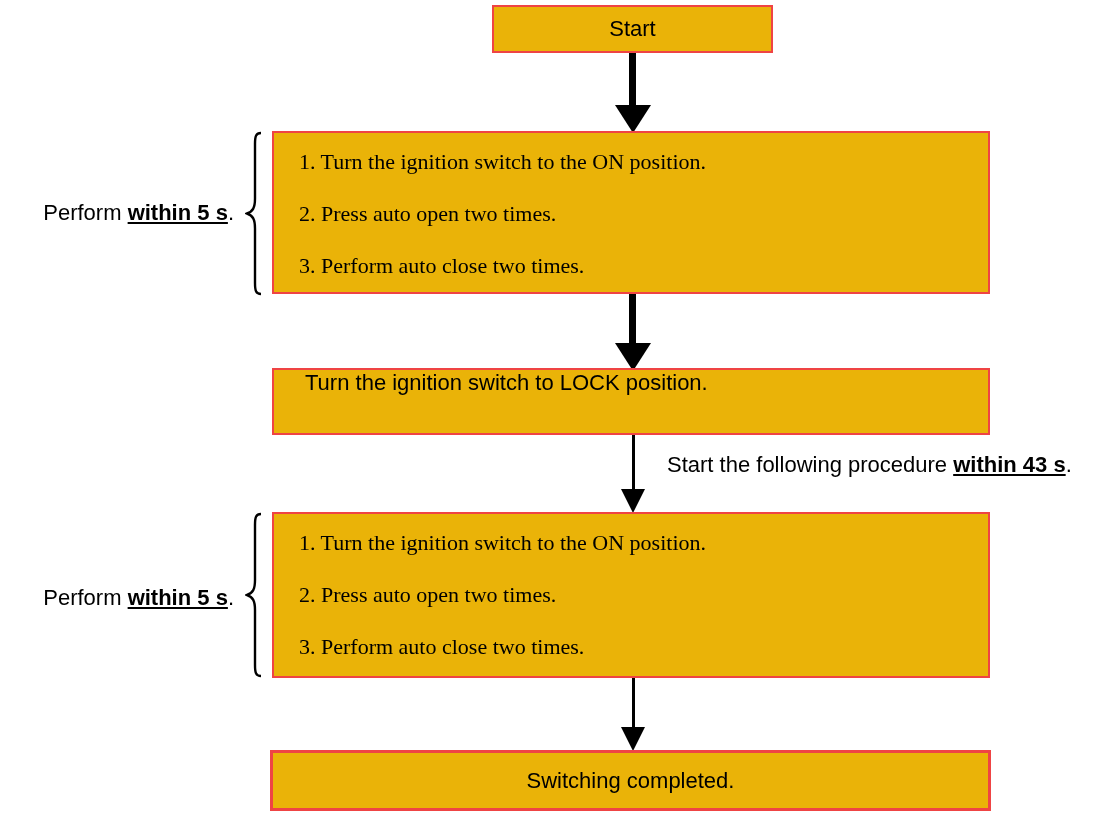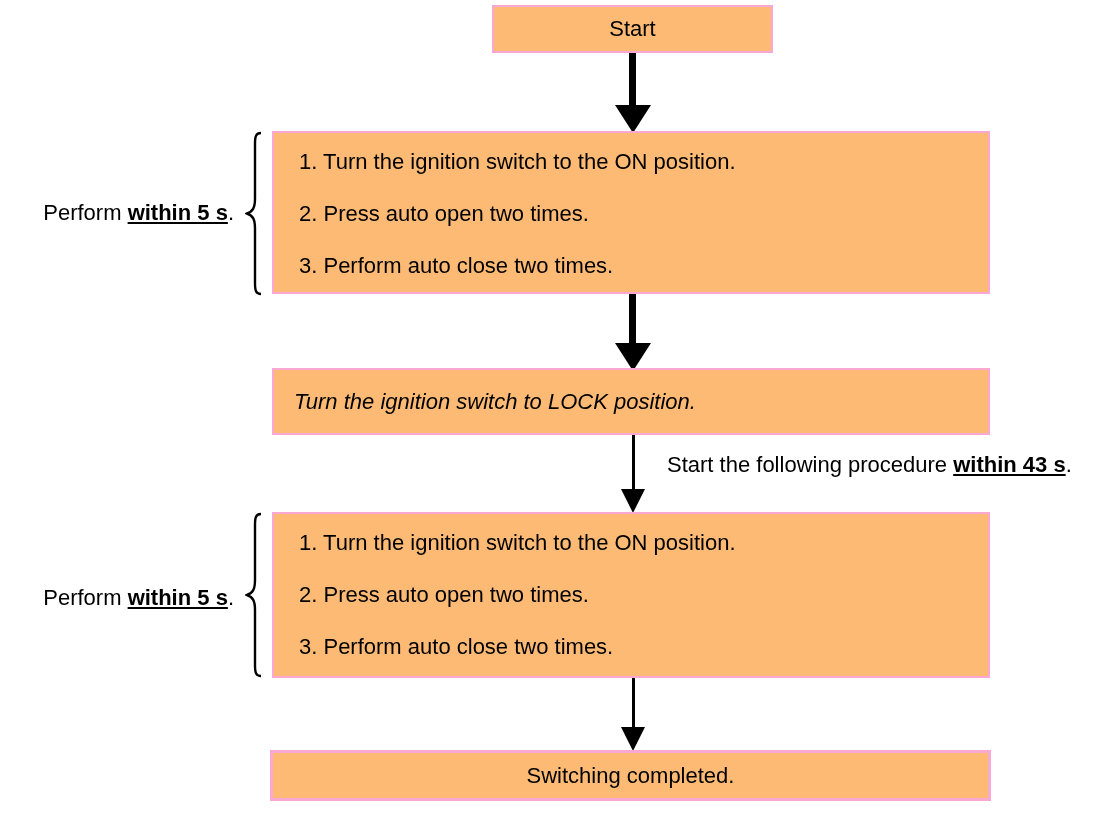--- a/index.html
+++ b/index.html
@@ -12,41 +12,39 @@
     width: 1101px;
     height: 813px;
     background: #ffffff;
     font-family: "Liberation Sans", sans-serif;
     font-size: 22px;
     color: #000000;
     overflow: hidden;
   }
   .box {
     position: absolute;
-    background: #fdba74;
-    border: 2px solid #f9a8d4;
+    background: #eab308;
+    border: 2px solid #ef4444;
     box-sizing: border-box;
   }
   .box.thick-border { border-width: 3px; }
   .center-box {
     display: flex;
     align-items: center;
     justify-content: center;
   }
-  .steps-box { padding: 3px 8px 0 25px; }
+  .steps-box { padding: 3px 8px 0 25px; font-family: Liberation Serif, serif; }
   .step-row {
     height: 52px;
     line-height: 52px;
     white-space: nowrap;
   }
   .lock-box {
     display: flex;
-    align-items: center;
-    padding-left: 20px;
-    font-style: italic;
+    padding-left: 31px;
   }
   .stem { position: absolute; background: #000000; }
   .head {
     position: absolute;
     width: 0;
     height: 0;
     border-style: solid;
     border-color: #000000 transparent transparent transparent;
   }
   .head.thick { border-width: 28px 18px 0 18px; }
@@ -126,17 +124,17 @@
 
   <div class="box steps-box" style="left:272px; top:512px; width:718px; height:166px;">
     <div class="step-row">1. Turn the ignition switch to the ON position.</div>
     <div class="step-row">2. Press auto open two times.</div>
     <div class="step-row">3. Perform auto close two times.</div>
   </div>
 
   <div class="stem" style="left:632px; top:678px; width:3px; height:49px;"></div>
   <div class="head thin" style="left:621px; top:727px;"></div>
 
-  <div class="box thick-border center-box" style="left:270px; top:750px; width:721px; height:51px;">
+  <div class="box thick-border center-box" style="left:270px; top:750px; width:721px; height:61px;">
     <span>Switching completed.</span>
   </div>
 
 </div>
 
 </body></html>

